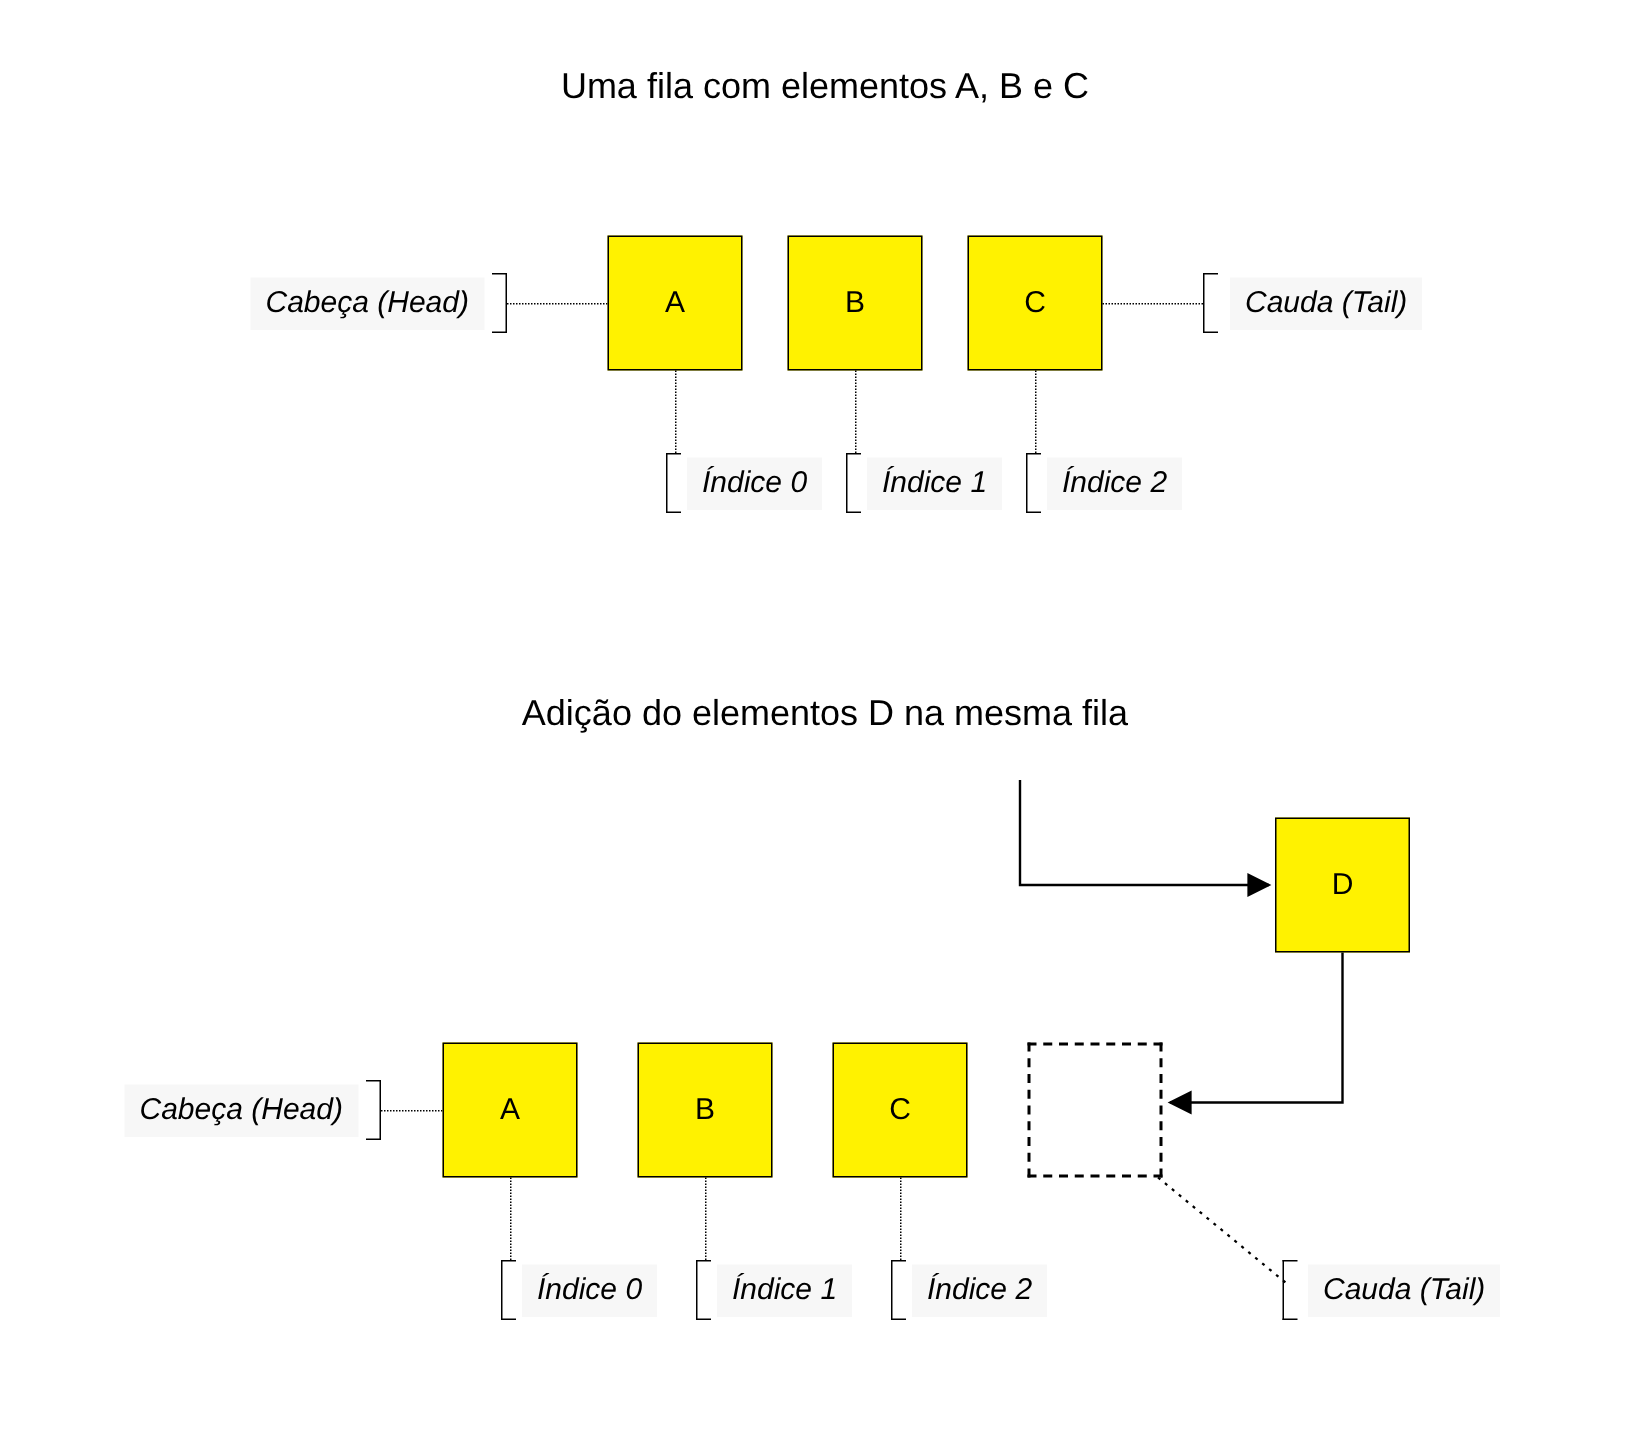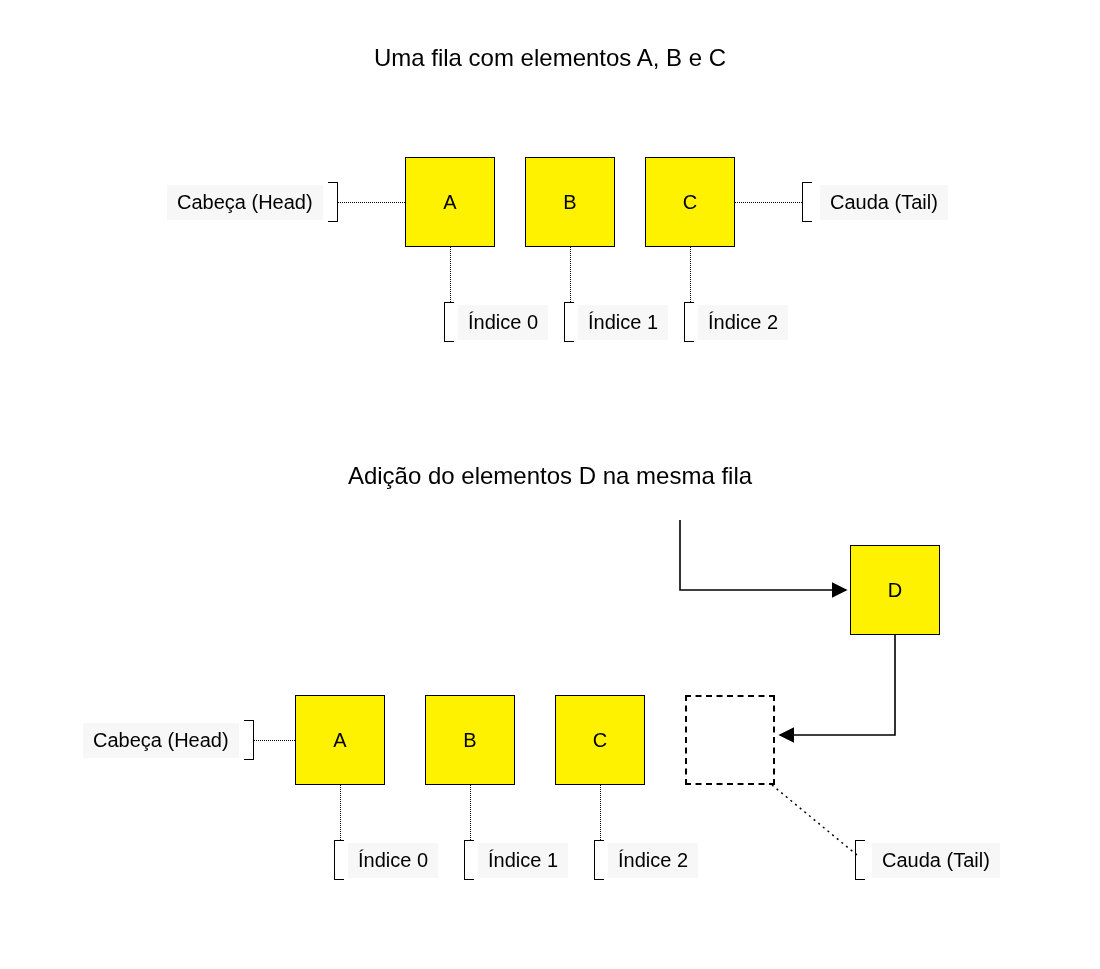--- a/index.html
+++ b/index.html
@@ -41,20 +41,21 @@
     border: 2px dashed #000;
     box-sizing: border-box;
     background: transparent;
   }
   .label-box {
     position: absolute;
     background: #f7f7f7;
     font-size: 20px;
     padding: 6px 10px;
     white-space: nowrap;
+    font-style: italic;
   }
   .bracket {
     position: absolute;
     box-sizing: border-box;
   }
   .bracket-right {
     border-top: 1.5px solid #000;
     border-right: 1.5px solid #000;
     border-bottom: 1.5px solid #000;
   }

